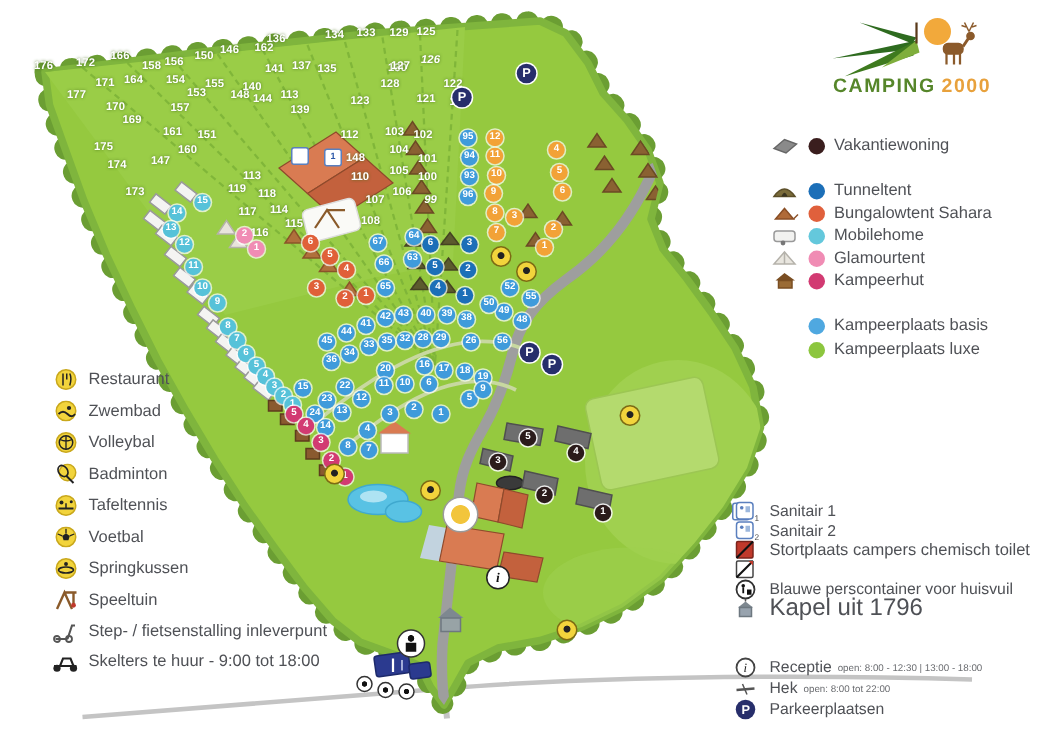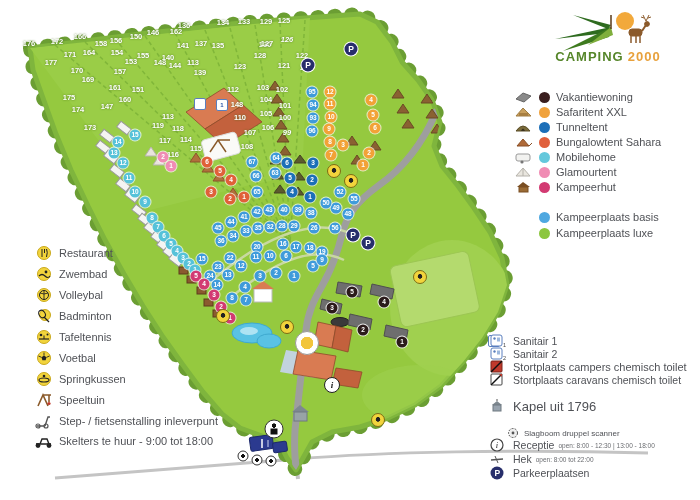--- a/index.html
+++ b/index.html
@@ -524,30 +524,20 @@
 
   <div class="lg-row" style="left:512px;top:90px">
     <span class="lg-ic">
         <svg width="20" height="14">
           <polygon points="2,9 9,3 17,6 10,12" fill="#8a8a8a" stroke="#666"></polygon>
         </svg>
       </span>
     <span class="lg-dot" style="background-color: rgb(58, 30, 30);"></span>
     <span class="lg-lb">Vakantiewoning</span>
   </div>
-  <div class="lg-row" style="left:512px;top:105px">
-    <span class="lg-ic">
-        <svg width="20" height="14">
-          <polygon points="2,11 9,3 17,11" fill="#C9A05E" stroke="#a07d42"></polygon>
-          <rect x="5" y="8" width="9" height="3" fill="#A87F42"></rect>
-        </svg>
-      </span>
-    <span class="lg-dot" style="background-color: rgb(240, 162, 60);"></span>
-    <span class="lg-lb">Safaritent XXL</span>
-  </div>
   <div class="lg-row" style="left:512px;top:120px">
     <span class="lg-ic">
         <svg width="20" height="14">
           <path d="M2,11 Q9,1 16,11 Z" fill="#7A6B3A" stroke="#5c4f29"></path>
           <path d="M7,11 Q9,6 11,11" fill="#3b3420"></path>
         </svg>
       </span>
     <span class="lg-dot" style="background-color: rgb(28, 111, 184);"></span>
     <span class="lg-lb">Tunneltent</span>
   </div>
@@ -632,40 +622,41 @@
     <span class="lg-lb" style="font-size:11px">Stortplaats campers chemisch toilet</span>
   </div>
   <div class="lg-row" style="left:486px;top:373px">
     <span class="lg-ic">
         <svg width="18" height="14">
           <rect x="2" y="1" width="11" height="11" rx="1" fill="#fff" stroke="#444"></rect>
           <line x1="2" y1="12" x2="13" y2="1" stroke="#111" stroke-width="1.4"></line>
           <polygon points="10,1 13,1 13,4" fill="#C0392B"></polygon>
         </svg>
       </span>
-    <span class="lg-lb" style="font-size:10.5px">Stortplaats caravans chemisch toilet</span>
+  </div>
+  <div class="lg-row" style="left:486px;top:386px">
+    <span class="lg-ic">
+        <svg width="18" height="14">
+          <circle cx="8" cy="7" r="6" fill="#fff" stroke="#333" stroke-width="1.2"></circle>
+          <circle cx="6.5" cy="4.5" r="1.2" fill="#111"></circle>
+          <line x1="6.5" y1="5.5" x2="6.5" y2="9.5" stroke="#111" stroke-width="1.2"></line>
+          <rect x="9" y="7" width="3" height="3.5" fill="#111"></rect>
+        </svg>
+      </span>
+    <span class="lg-lb" style="font-size:10.5px">Blauwe perscontainer voor huisvuil</span>
   </div>
   <div class="lg-row" style="left:486px;top:399px">
     <span class="lg-ic">
         <svg width="18" height="14">
           <polygon points="3,6 8,2 13,6" fill="#7E8890"></polygon>
           <rect x="4" y="6" width="8" height="6" fill="#98A3AE" stroke="#6e7880"></rect>
           <line x1="8" y1="0" x2="8" y2="2" stroke="#555"></line>
         </svg>
       </span>
-    <span class="lg-lb" style="font-size:13px">Kapel uit 1796</span>
-  </div>
-  <div class="lg-row" style="left:505px;top:426px">
-    <span class="lg-ic" style="flex-basis:16px;width:16px">
-        <svg width="14" height="12">
-          <circle cx="7" cy="6" r="4.5" fill="#eee" stroke="#555" stroke-dasharray="2 1.2"></circle>
-          <circle cx="7" cy="6" r="1.4" fill="#555"></circle>
-        </svg>
-      </span>
-    <span class="lg-lb small">Slagboom druppel scanner</span>
+    <span class="lg-lb" style="font-size:16px">Kapel uit 1796</span>
   </div>
   <div class="lg-row" style="left:486px;top:438px">
     <span class="lg-ic">
         <svg width="18" height="14">
           <circle cx="8" cy="7" r="6" fill="#fff" stroke="#444" stroke-width="1.2"></circle>
           <text x="6.7" y="10" font-size="8.5" font-style="italic" font-family="Liberation Serif,serif" fill="#222">i</text>
         </svg>
       </span>
     <span class="lg-lb" style="font-size:10.5px">Receptie</span>
     <span class="lg-sm">open: 8:00 - 12:30  |  13:00 - 18:00</span>

